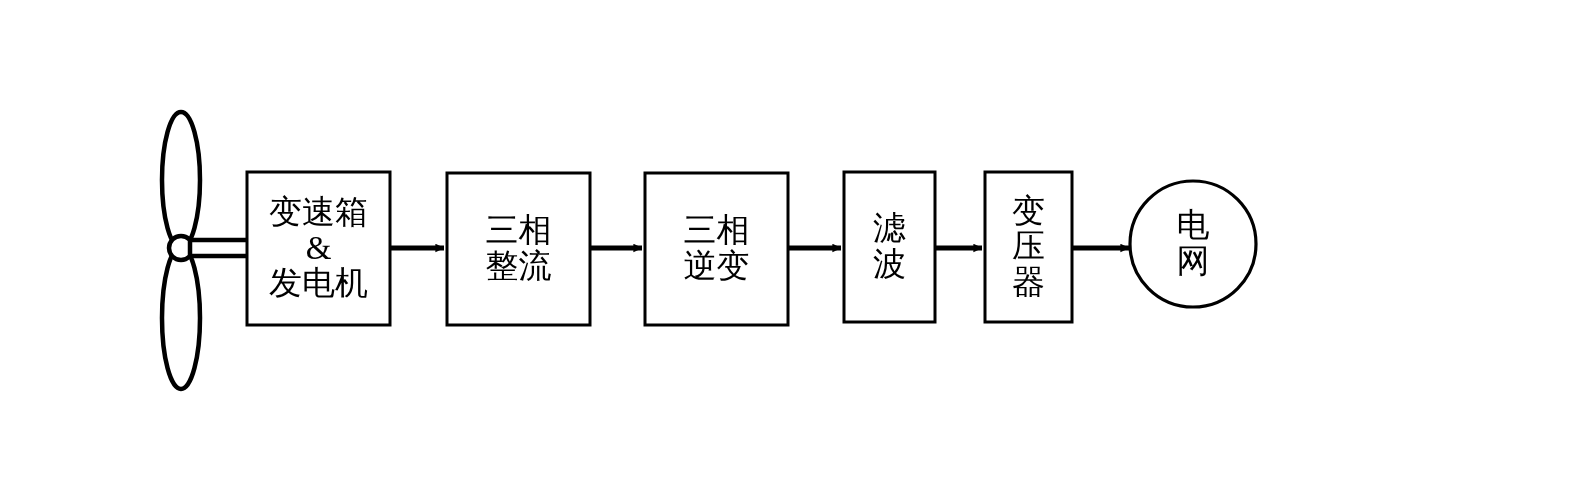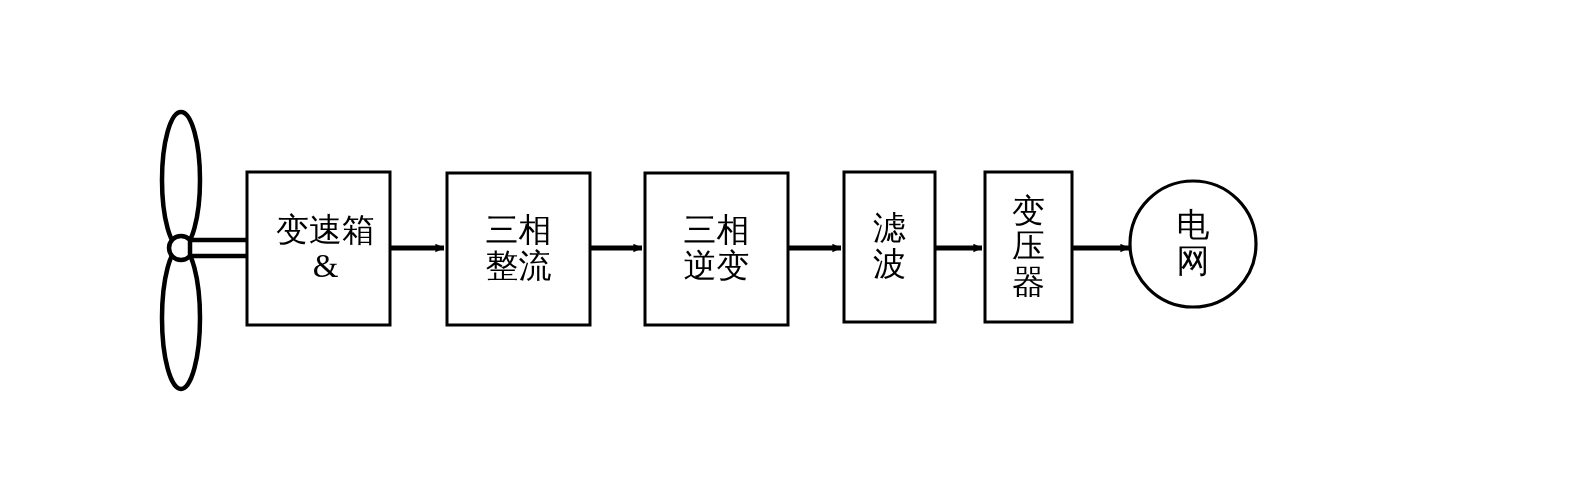--- a/index.html
+++ b/index.html
@@ -83,23 +83,24 @@
     <line x1="590" y1="248" x2="642" y2="248" stroke="#000000" stroke-width="5" marker-end="url(#arrowhead)"></line>
 
     <line x1="788" y1="248" x2="841" y2="248" stroke="#000000" stroke-width="5" marker-end="url(#arrowhead)"></line>
 
     <line x1="935" y1="248" x2="982" y2="248" stroke="#000000" stroke-width="5" marker-end="url(#arrowhead)"></line>
 
     <line x1="1072" y1="248" x2="1129" y2="248" stroke="#000000" stroke-width="5" marker-end="url(#arrowhead)"></line>
 
   </svg>
 
-  <div class="blk-label" style="left:254px; top:172px; width:143px; height:153px; font-size:33px;">
+  <div class="blk-label" style="left:247px; top:172px; width:143px; height:153px; font-size:33px;">
     <span class="ln">变速箱</span>
     <span class="ln amp">&amp;</span>
+    <span class="ln">发电机</span>
   </div>
 
   <div class="blk-label" style="left:447px; top:173px; width:143px; height:152px; font-size:33px;">
     <span class="ln">三相</span>
     <span class="ln">整流</span>
   </div>
 
   <div class="blk-label" style="left:645px; top:173px; width:143px; height:152px; font-size:33px;">
     <span class="ln">三相</span>
     <span class="ln">逆变</span>

